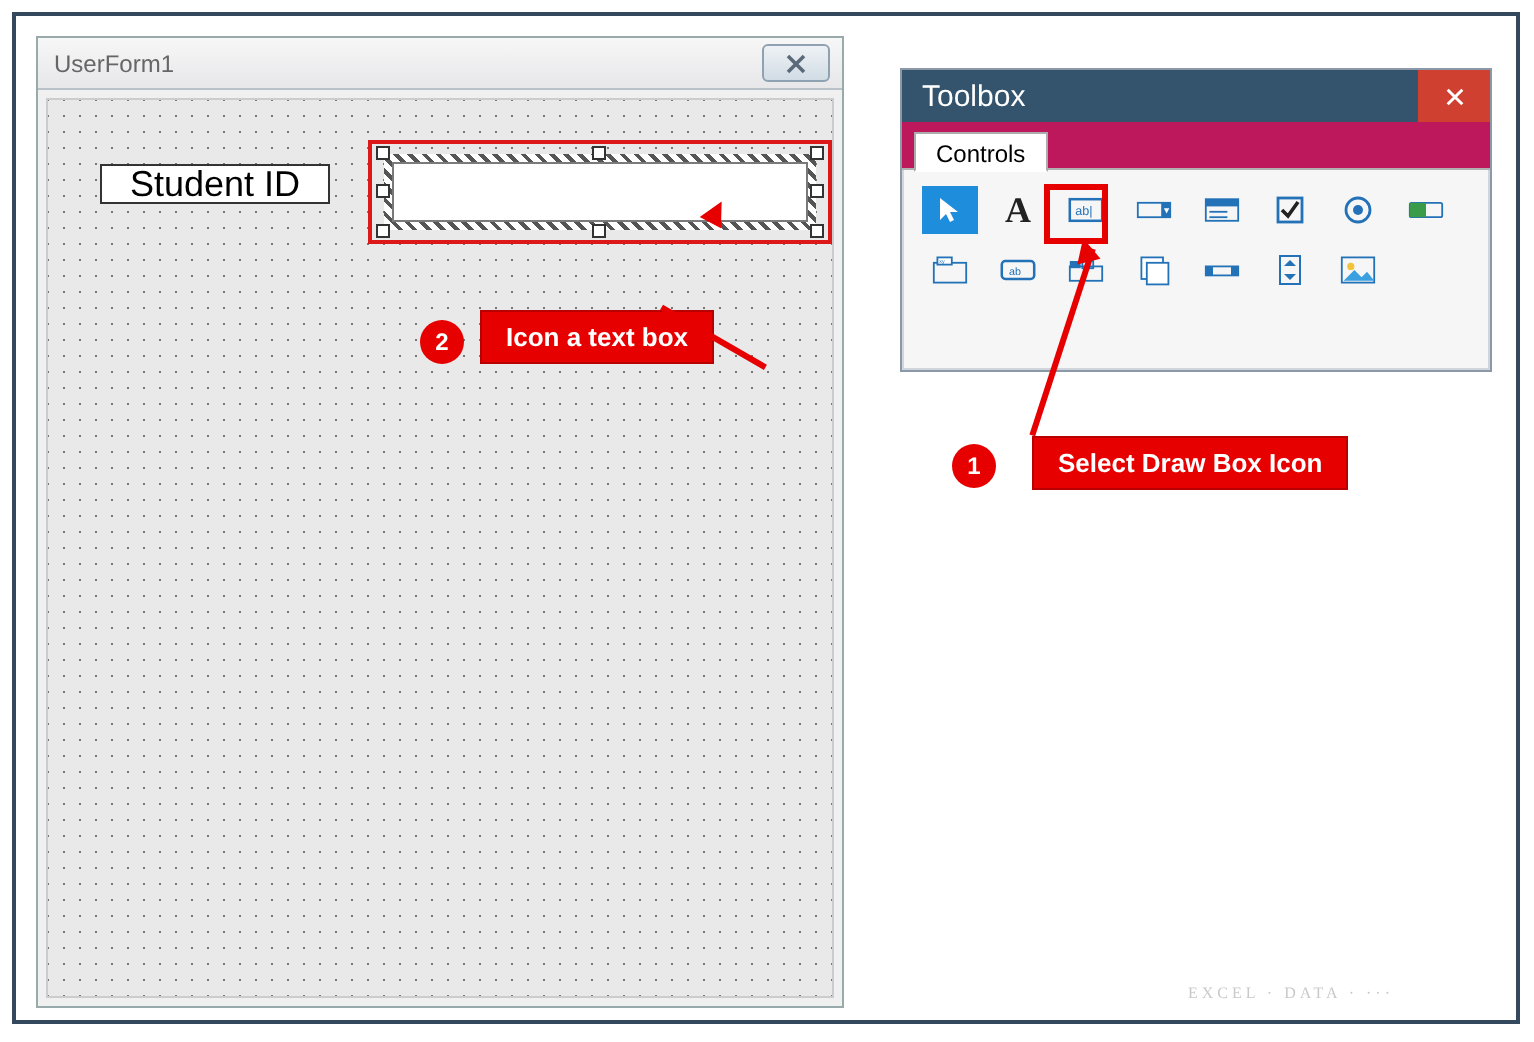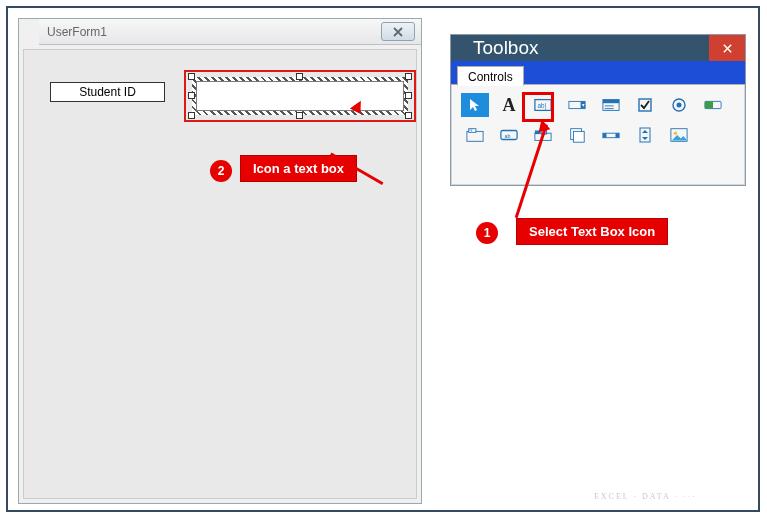--- a/index.html
+++ b/index.html
@@ -34,21 +34,20 @@
   }
   .designer-titlebar {
     height: 26px;
     background: linear-gradient(#f7f7f7,#e7e7ea);
     border-bottom: 1px solid #b8c0c8;
     display: flex;
     align-items: center;
     padding-left: 8px;
     color: #666;
     position: relative;
-    margin-left: 20px;
   }
   .designer-close {
     position: absolute;
     right: 6px; top: 3px;
     width: 34px; height: 19px;
     background: linear-gradient(#eef2f6,#d2dce4);
     border: 1px solid #8fa2b2;
     border-radius: 3px;
     display:flex; align-items:center; justify-content:center;
     color:#5a6a78;
@@ -64,21 +63,21 @@
     border: 1px solid #ccc;
   }
   .label-control {
     position: absolute;
     left: 26px; top: 32px;
     width: 115px; height: 20px;
     background: #fff;
     border: 1px solid #333;
     text-align: center;
     line-height: 18px;
-    font-size: 12px;
+    font-size: 18px;
   }
   
   .textbox-outline {
     position: absolute;
     left: 160px; top: 20px;
     width: 232px; height: 52px;
     border: 2px solid #dd1818;
   }
   .textbox-tracker {
     position: absolute;
@@ -139,36 +138,36 @@
     width: 296px; height: 152px;
     border:1px solid #8a98a8;
     background:#f6f6f6;
     box-shadow:0 0 0 1px #d0d6dc inset;
   }
   .toolbox-titlebar {
     height:26px;
     background:#34546e;
     color:#fff;
     display:flex;align-items:center;
-    padding-left:22px;
-    font-size:19px;
+    padding-left:10px;
+    font-size:15px;
     position:relative;
   }
   .toolbox-close {
     position:absolute;right:0;top:0;
     width:36px;height:26px;
     background:#d04030;
     display:flex;align-items:center;justify-content:center;
   }
   .toolbox-close svg{width:11px;height:11px;color:#fff}
   .tabstrip {
     height:24px;
     border-bottom:1px solid #b0b0b0;
     position:relative;
-    background:#1d4ed8;
+    background:#be185d;
     padding-left:6px;padding-top:4px;
   }
   .tab {
     display:inline-block;
     height:20px;line-height:20px;
     padding:0 10px;
     background:#fff;
     border:1px solid #acacac;
     border-bottom:1px solid #fff;
     position:relative;top:1px;
@@ -356,17 +355,17 @@
   </div>
 </div>
 
 <div class="highlight-box" style="left:522px;top:92px;width:32px;height:30px"></div>
 
 <div class="arrow-line" style="left:545px;top:124px;width:3px;height:98px;transform:rotate(18deg)"></div>
 <div class="arrow-head" style="left:537px;top:119px;border-left:6px solid transparent;border-right:6px solid transparent;border-bottom:12px solid #e60000;transform:rotate(-14deg)"></div>
 <div class="badge" style="left:476px;top:222px">
     <span>1</span>
   </div>
-<div class="callout" style="left:516px;top:218px"><span>Select Text Box Icon</span></div>
+<div class="callout" style="left:516px;top:218px"><span>Select Draw Box Icon</span></div>
 
 <div class="watermark">
   <small>EXCEL · DATA · ···</small>
 </div>
 
 </body></html>

